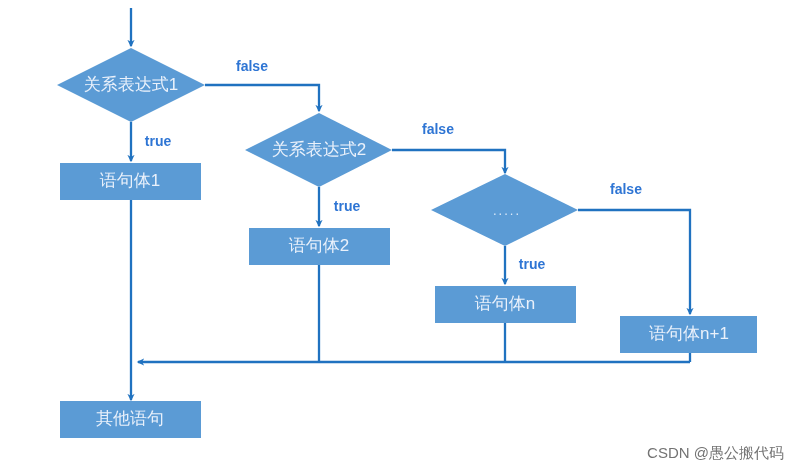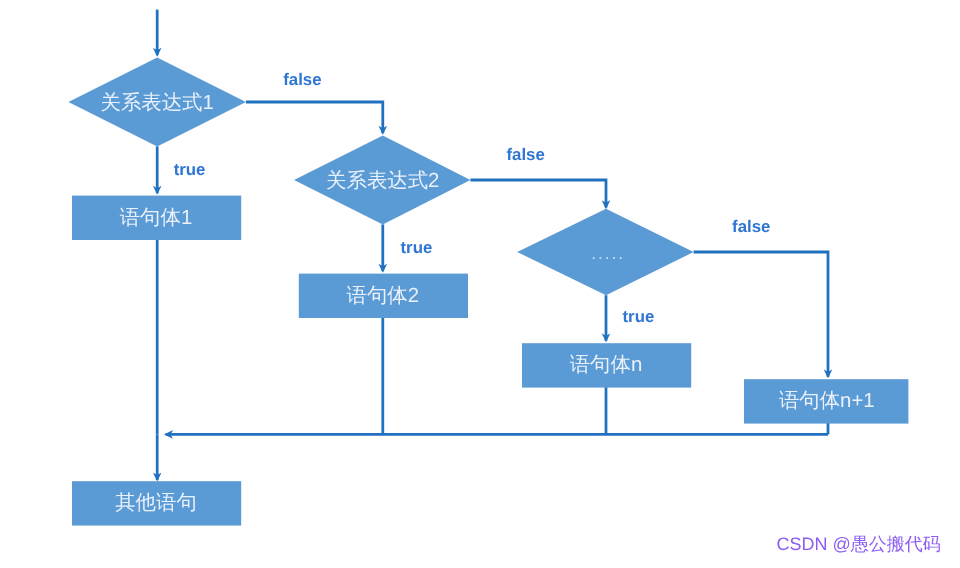--- a/index.html
+++ b/index.html
@@ -45,21 +45,21 @@
     font-family: "Liberation Sans", "DejaVu Sans", sans-serif;
     font-size: 14px;
     font-weight: bold;
     text-anchor: middle;
     dominant-baseline: middle;
   }
   .watermark {
     position: absolute;
     right: 16px;
     bottom: 10px;
-    color: #8b5cf6;
+    color: #737373;
     font-size: 15px;
     font-family: "Liberation Sans", "DejaVu Sans", sans-serif;
     white-space: nowrap;
     user-select: none;
   }
 </style>
 </head>
 <body>
 
 <div id="canvas">

